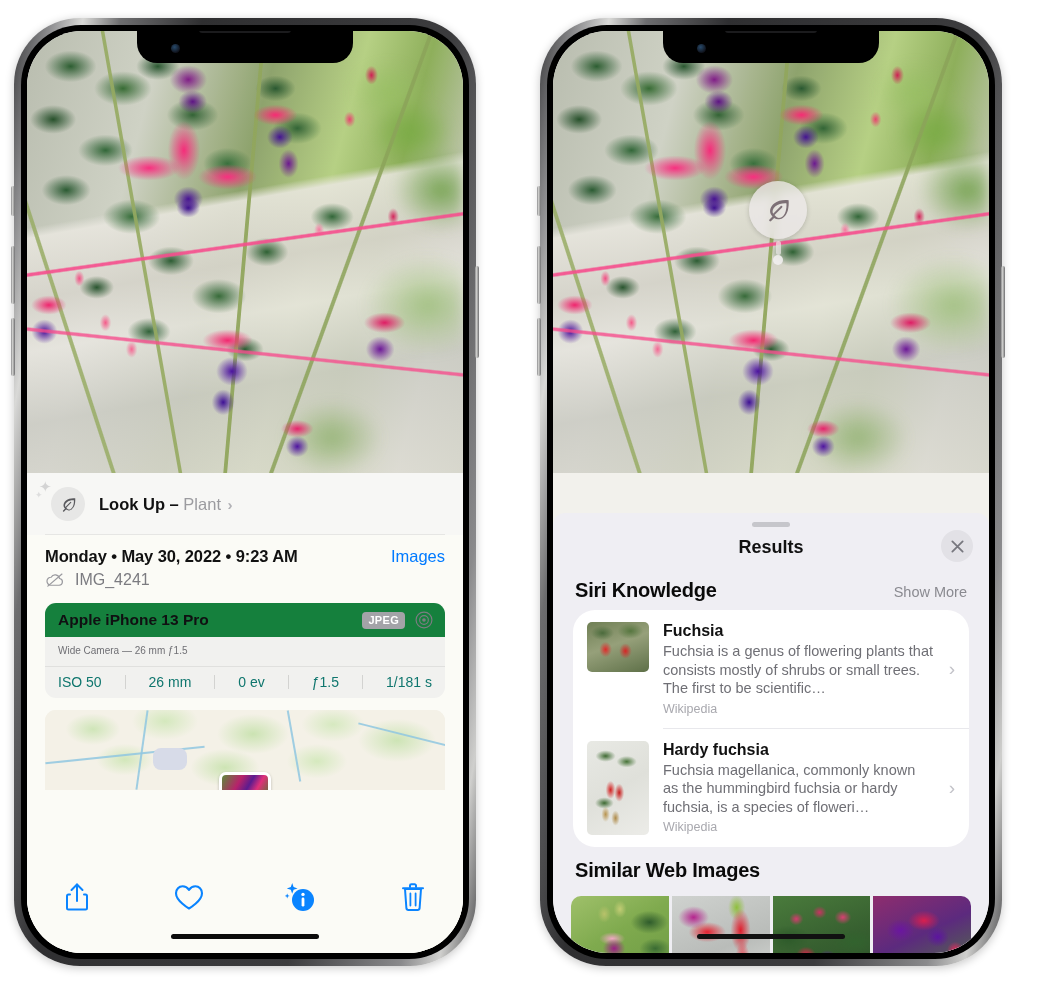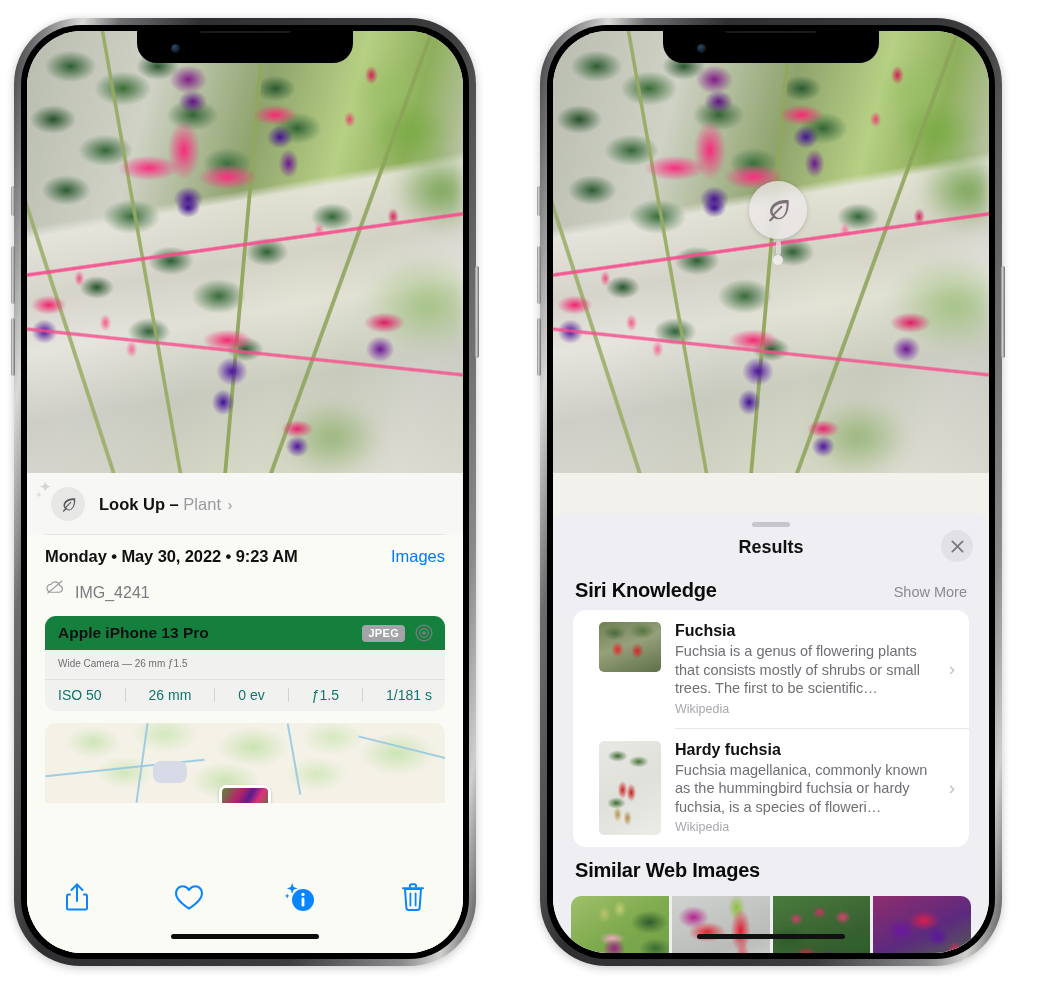--- a/index.html
+++ b/index.html
@@ -206,21 +206,21 @@
   .lookup-chev { color:#b2b2b6; font-size:15px; margin-left:2px; }
   .hr-thin { position:absolute; left:18px; right:18px; bottom:0; height:1px; background:#e6e6e4; }
 
   .date-row {
     display:flex; align-items:flex-start; justify-content:space-between;
     padding: 12px 18px 0 18px;
   }
   .date-main { font-size: 16.5px; font-weight: 700; color:#111; letter-spacing: -0.1px; }
   .adjust { font-size: 16.5px; color:#007aff; }
   .fname-row { display:flex; align-items:center; gap: 9px; padding: 5px 18px 0 18px; }
-  .fname { font-size: 16px; color:#7b7b80;margin-top:13px; }
+  .fname { font-size: 16px; color:#7b7b80; }
 
   .card {
     margin: 14px 18px 0 18px;
     border-radius: 11px; overflow: hidden;
     background: #f1f1ef;
   }
   .card-head {
     display:flex; align-items:center; justify-content:space-between;
     background:#15803d; padding: 7px 11px 7px 13px;
   }
@@ -313,21 +313,21 @@
     width:32px; height:32px; border-radius:50%;
     background:#e2e1e6; display:flex; align-items:center; justify-content:center;
   }
   .section-head {
     display:flex; align-items:baseline; justify-content:space-between;
     padding: 12px 22px 8px 22px;
   }
   .section-title { font-size: 20px; font-weight:700; color:#0a0a0a; letter-spacing:-0.2px; }
   .show-more { font-size: 14.5px; color:#8a8a90; }
 
-  .kb-card { margin: 0 20px; background:#fff; border-radius: 13px; overflow:hidden;padding-left:12px; }
+  .kb-card { margin: 0 20px; background:#fff; border-radius: 22px; overflow:hidden; }
   .kb-row { display:flex; gap: 14px; padding: 12px 14px 12px 14px; position:relative; }
   .kb-thumb { width: 62px; height: 50px; border-radius: 5px; flex: 0 0 auto; overflow:hidden; }
   .kb-thumb.tall { height: 94px; }
   .kb-text { flex: 1 1 auto; padding-right: 22px; }
   .kb-title { font-size: 16px; font-weight: 700; color:#111; margin-bottom: 2px; }
   .kb-desc { font-size: 14.5px; line-height: 1.28; color:#6f6f75; }
   .kb-src { font-size: 12.5px; color:#a8a8ae; margin-top: 4px; }
   .kb-chev { position:absolute; right: 14px; top: 50%; transform: translateY(-50%); color:#c2c2c8; font-size: 19px; }
   .kb-divider { height:1px; background:#e8e8ec; margin-left: 90px; }
 

